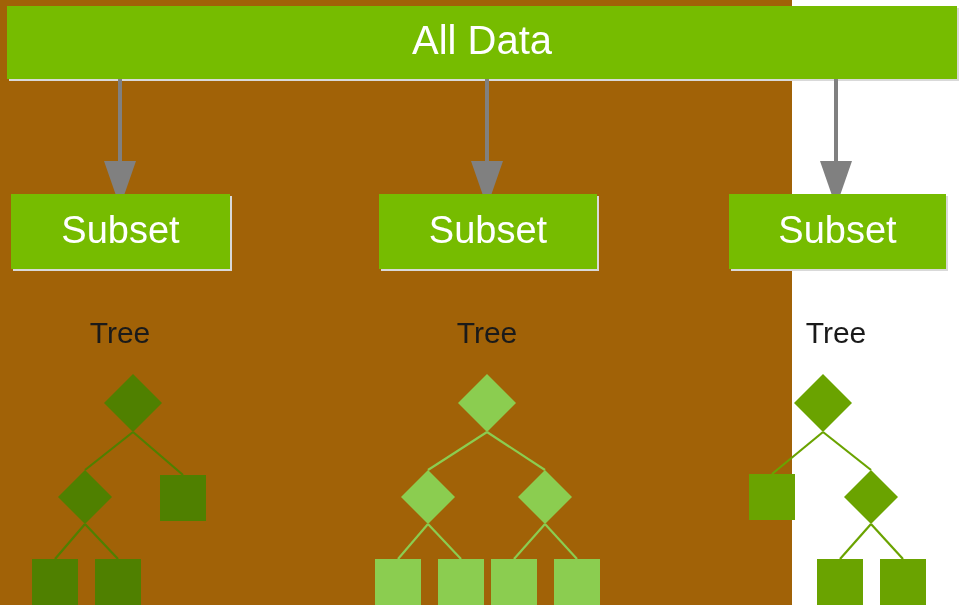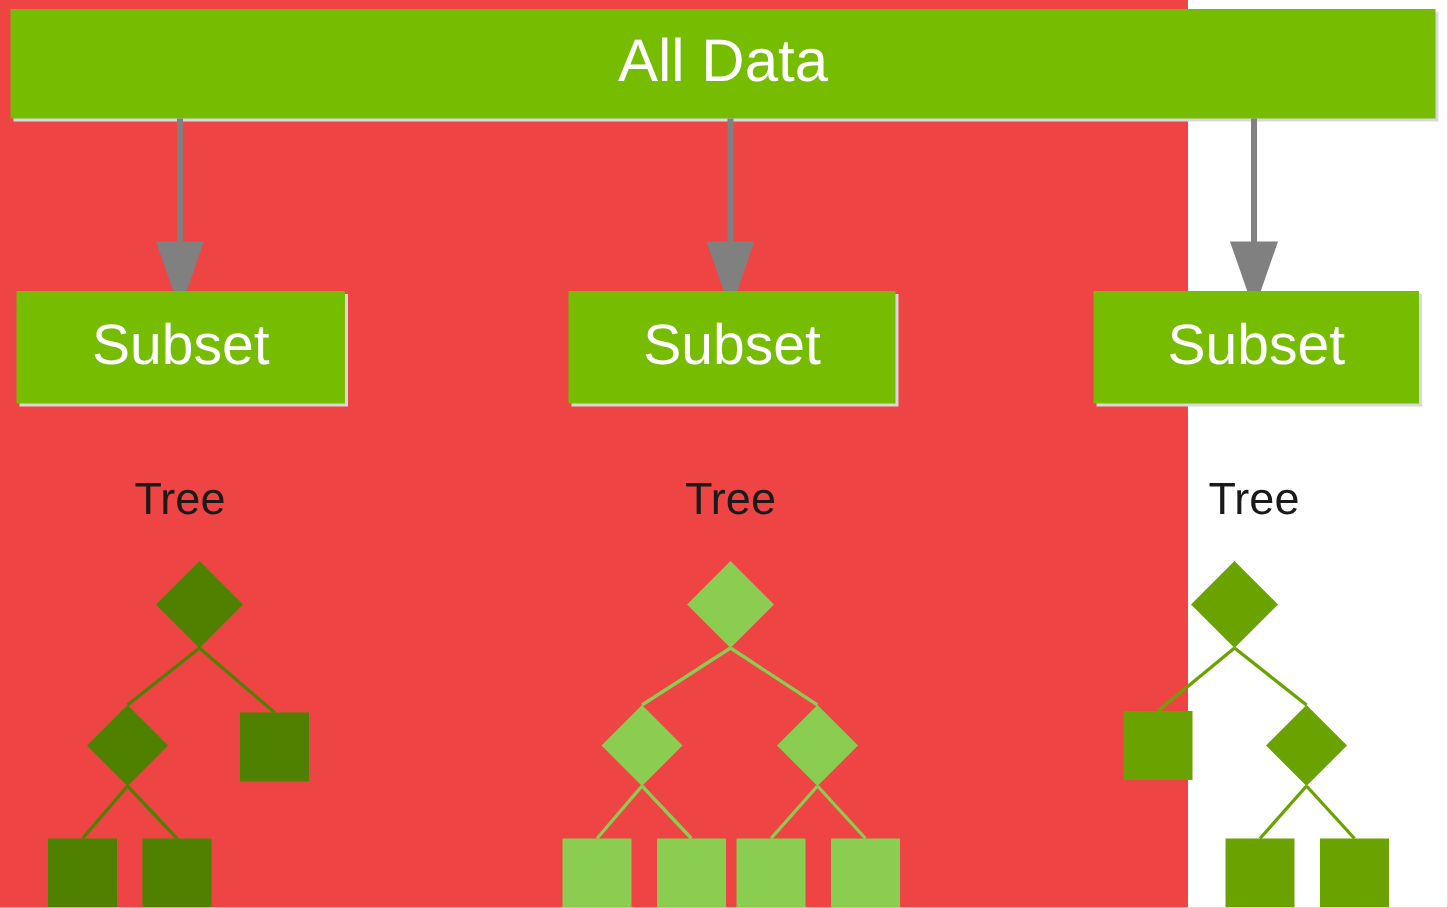--- a/index.html
+++ b/index.html
@@ -10,21 +10,21 @@
   body {
     width: 965px;
     height: 605px;
     font-family: "Liberation Sans", sans-serif;
     overflow: hidden;
   }
   #diagram-root {
     position: relative;
     width: 792px;
     height: 605px;
-    background: #ef4444;
+    background: #a16207;
   }
   #diagram-svg {
     display: block;
     width: 965px;
     height: 605px;
   }
   .box-label {
     font-family: "Liberation Sans", sans-serif;
     fill: #ffffff;
     text-anchor: middle;

